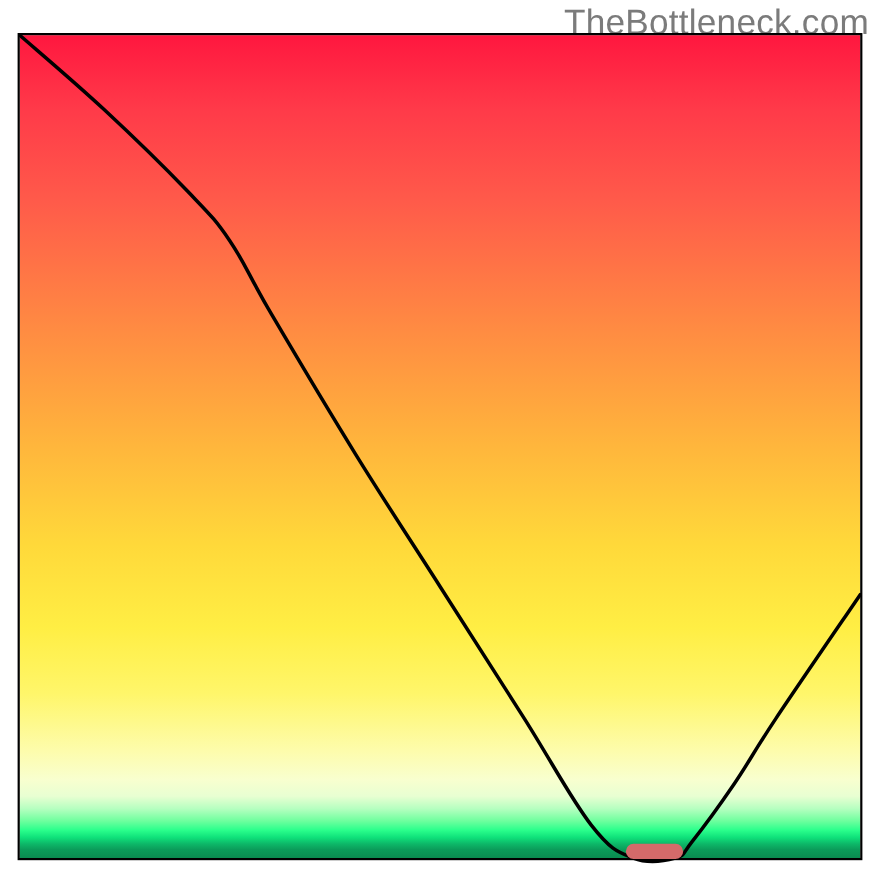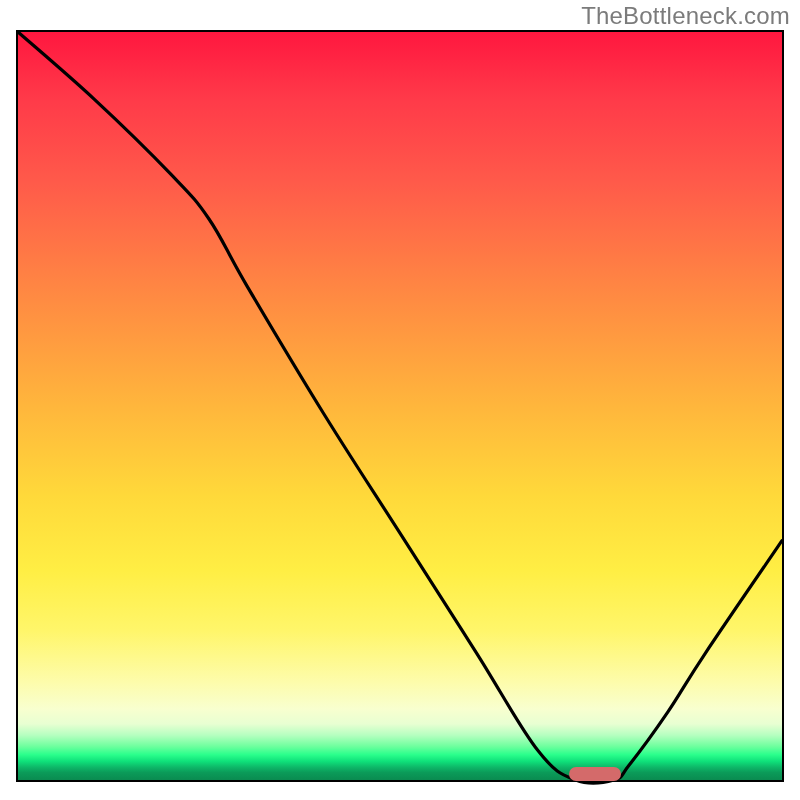--- a/index.html
+++ b/index.html
@@ -14,21 +14,21 @@
   .wrap {
     position: relative;
     width: 800px;
     height: 800px;
   }
   .attribution {
     position: absolute;
     top: 2px;
     right: 10px;
     color: #7b7b7b;
-    font-size: 24px;
+    font-size: 32px;
     font-weight: 400;
     letter-spacing: 0.2px;
   }
   .plot {
     position: absolute;
     left: 16px;
     top: 30px;
     width: 768px;
     height: 752px;
     

